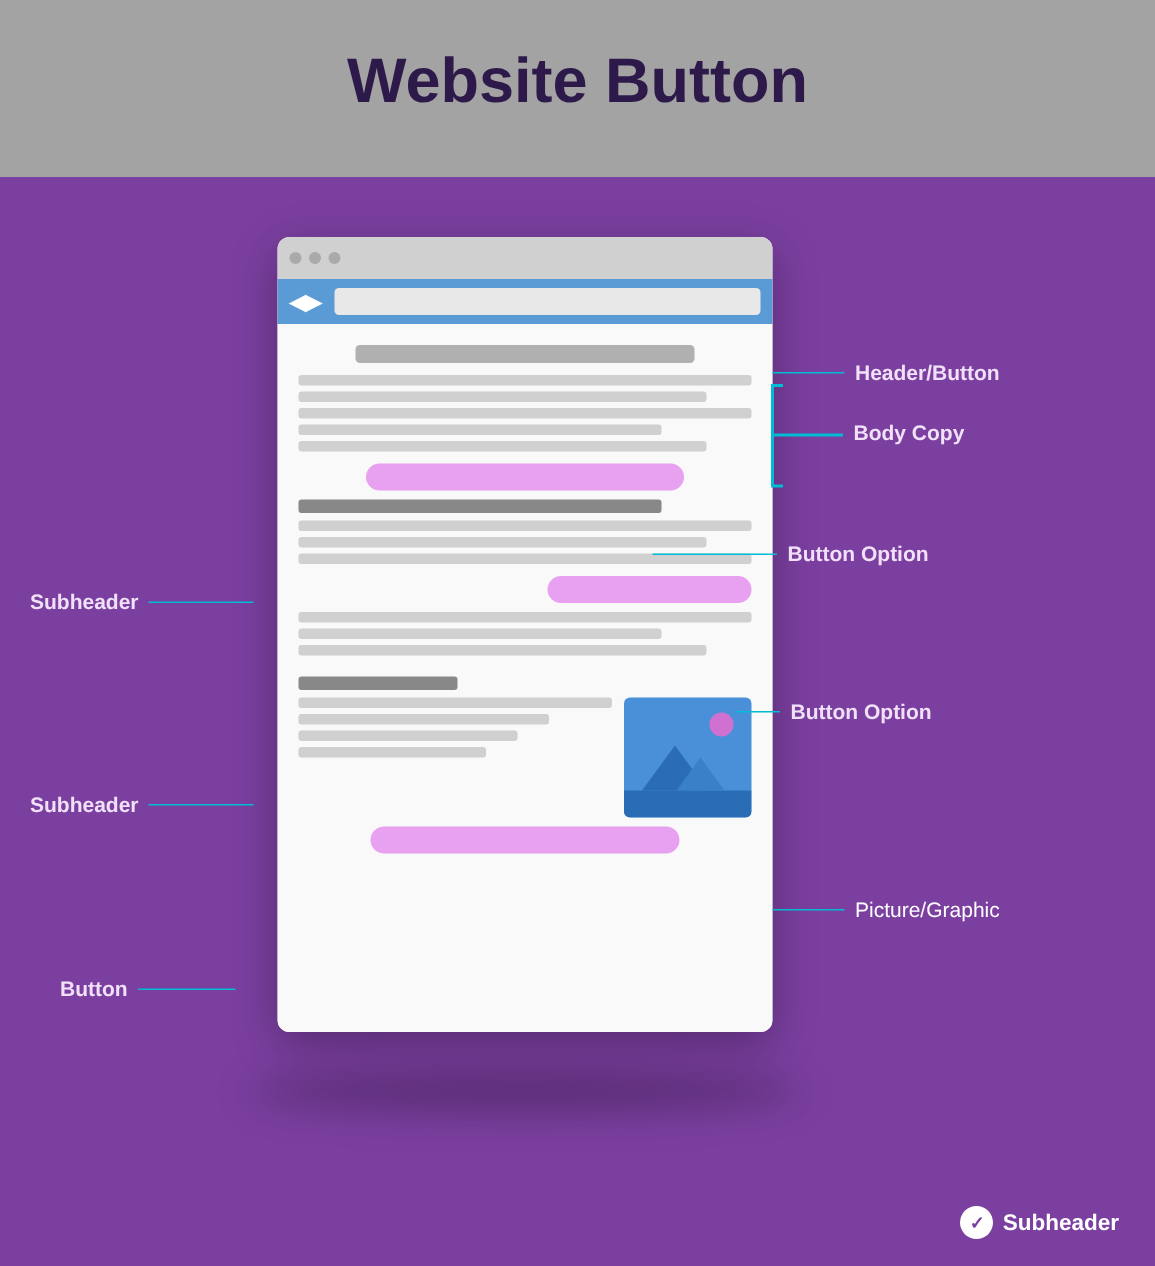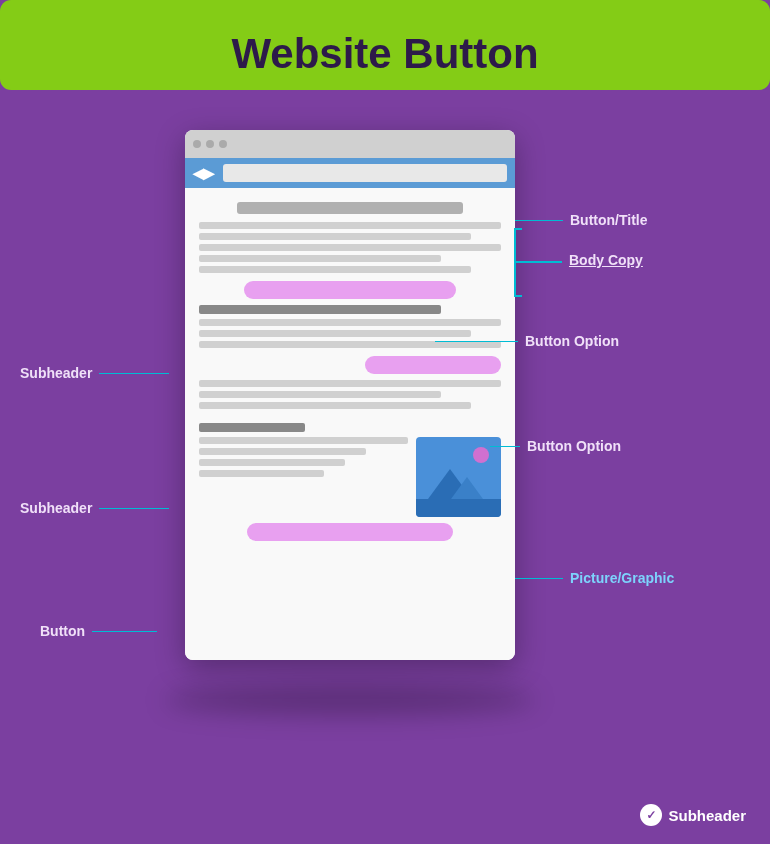--- a/index.html
+++ b/index.html
@@ -7,25 +7,24 @@
       width: 770px;
       height: 844px;
       background-color: #7b3fa0;
       font-family: 'Arial', sans-serif;
       position: relative;
       overflow: hidden;
     }
 
     
     .header-banner {
-      background-color: #84cc16;
+      background-color: #a3a3a3;
       width: 100%;
-      padding: 30px 20px 12px;
+      padding: 30px 20px 40px;
       text-align: center;
-      border-radius: 11px;
     }
     .header-banner h1 {
       font-size: 42px;
       font-weight: 900;
       color: #2d1a4a;
       line-height: 1.15;
     }
 
     
     .main-area {
@@ -332,46 +331,46 @@
         </div>
       </div>
 
       <div class="btn-pill bottom"></div>
 
     </div>
   </div>
 
   <div style="position:absolute; top: 122px; left: 515px; display:flex; align-items:center;">
     <div style="width:48px; height:1.5px; background:#00bcd4;"></div>
-    <span style="color:#f0e0f8; font-size:14px; font-weight:600; padding-left:7px; white-space:nowrap;">Button/Title</span>
+    <span style="color:#f0e0f8; font-size:14px; font-weight:600; padding-left:7px; white-space:nowrap;">Header/Button</span>
   </div>
 
   <div style="position:absolute; top: 138px; left: 514px;">
 
     <div style="position:absolute; left:0; top:0; width:1.5px; height:68px; background:#00bcd4;"></div>
     <div style="position:absolute; left:0; top:0; width:8px; height:1.5px; background:#00bcd4;"></div>
     <div style="position:absolute; left:0; top:67px; width:8px; height:1.5px; background:#00bcd4;"></div>
 
     <div style="position:absolute; left:0; top:33px; width:48px; height:1.5px; background:#00bcd4;"></div>
-    <span style="position:absolute; left:48px; top:24px; color:#f0e0f8; font-size:14px; font-weight:600; padding-left:7px; white-space:nowrap;text-decoration:underline;">Body Copy</span>
+    <span style="position:absolute; left:48px; top:24px; color:#f0e0f8; font-size:14px; font-weight:600; padding-left:7px; white-space:nowrap;">Body Copy</span>
   </div>
 
   <div style="position:absolute; top: 243px; left: 435px; display:flex; align-items:center;">
     <div style="width:83px; height:1.5px; background:#00bcd4;"></div>
     <span style="color:#f0e0f8; font-size:14px; font-weight:600; padding-left:7px; white-space:nowrap;">Button Option</span>
   </div>
 
   <div style="position:absolute; top: 348px; left: 490px; display:flex; align-items:center;">
     <div style="width:30px; height:1.5px; background:#00bcd4;"></div>
     <span style="color:#f0e0f8; font-size:14px; font-weight:600; padding-left:7px; white-space:nowrap;">Button Option</span>
   </div>
 
   <div style="position:absolute; top: 480px; left: 515px; display:flex; align-items:center;">
     <div style="width:48px; height:1.5px; background:#00bcd4;"></div>
-    <span style="color:#7dd3fc; font-size:14px; font-weight:700; padding-left:7px; white-space:nowrap;">Picture/Graphic</span>
+    <span style="color:#ffffff; font-size:14px; font-weight:400; padding-left:7px; white-space:nowrap;">Picture/Graphic</span>
   </div>
 
   <div style="position:absolute; top: 275px; left: 20px; display:flex; align-items:center;">
     <span style="color:#f0e0f8; font-size:14px; font-weight:600; padding-right:7px; white-space:nowrap;">Subheader</span>
     <div style="width:70px; height:1.5px; background:#00bcd4;"></div>
   </div>
 
   <div style="position:absolute; top: 312px; left: 0px;">
     
     

